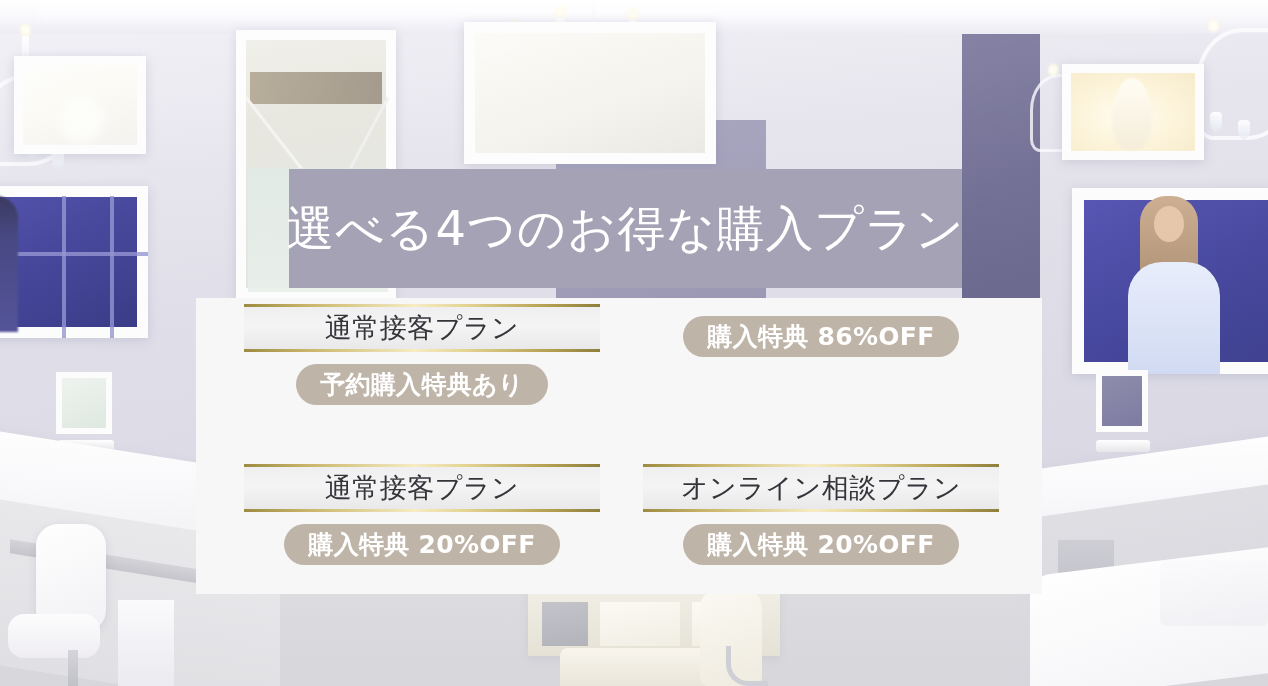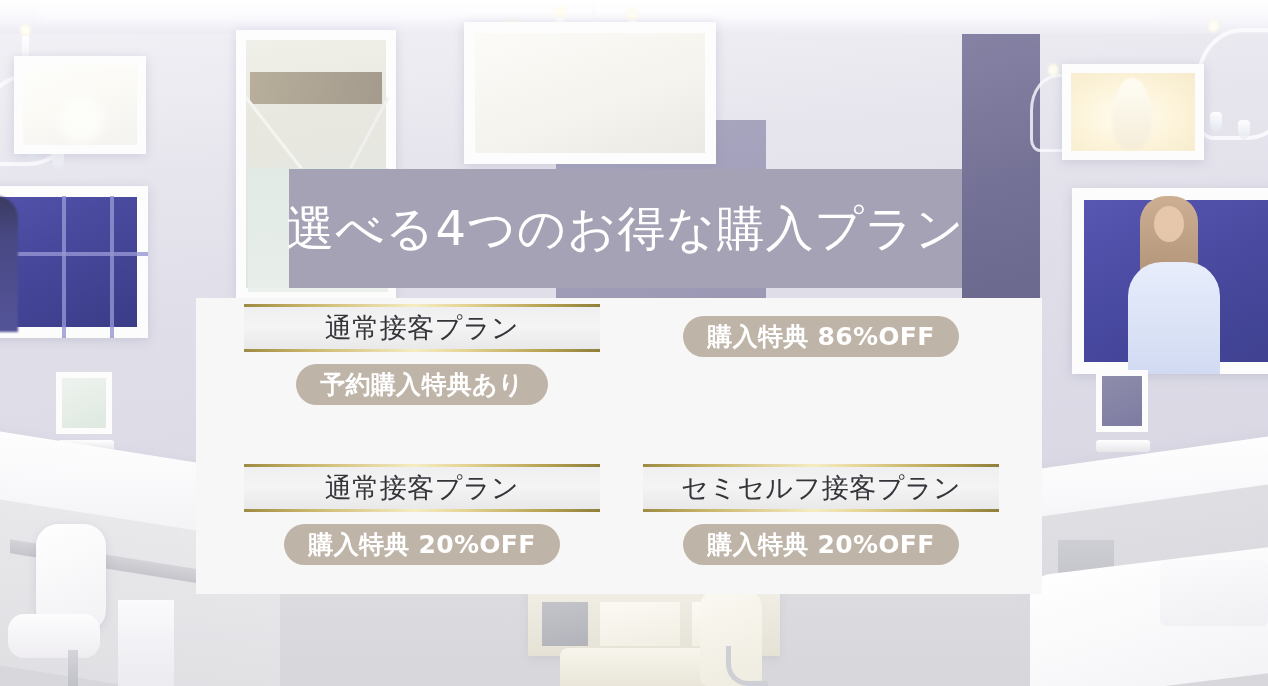--- a/index.html
+++ b/index.html
@@ -373,21 +373,21 @@
       <div class="card-title">
         <span class="card-title-text">通常接客プラン</span>
       </div>
       <div class="card-badge">
         <span class="card-badge-text">購入特典 20%OFF</span>
       </div>
     </div>
 
     <div class="card">
       <div class="card-title">
-        <span class="card-title-text">セミセルフ接客プラン</span>
+        <span class="card-title-text">オンライン相談プラン</span>
       </div>
       <div class="card-badge">
         <span class="card-badge-text">購入特典 20%OFF</span>
       </div>
     </div>
 
   </div>
 </div>
 
 </body></html>

